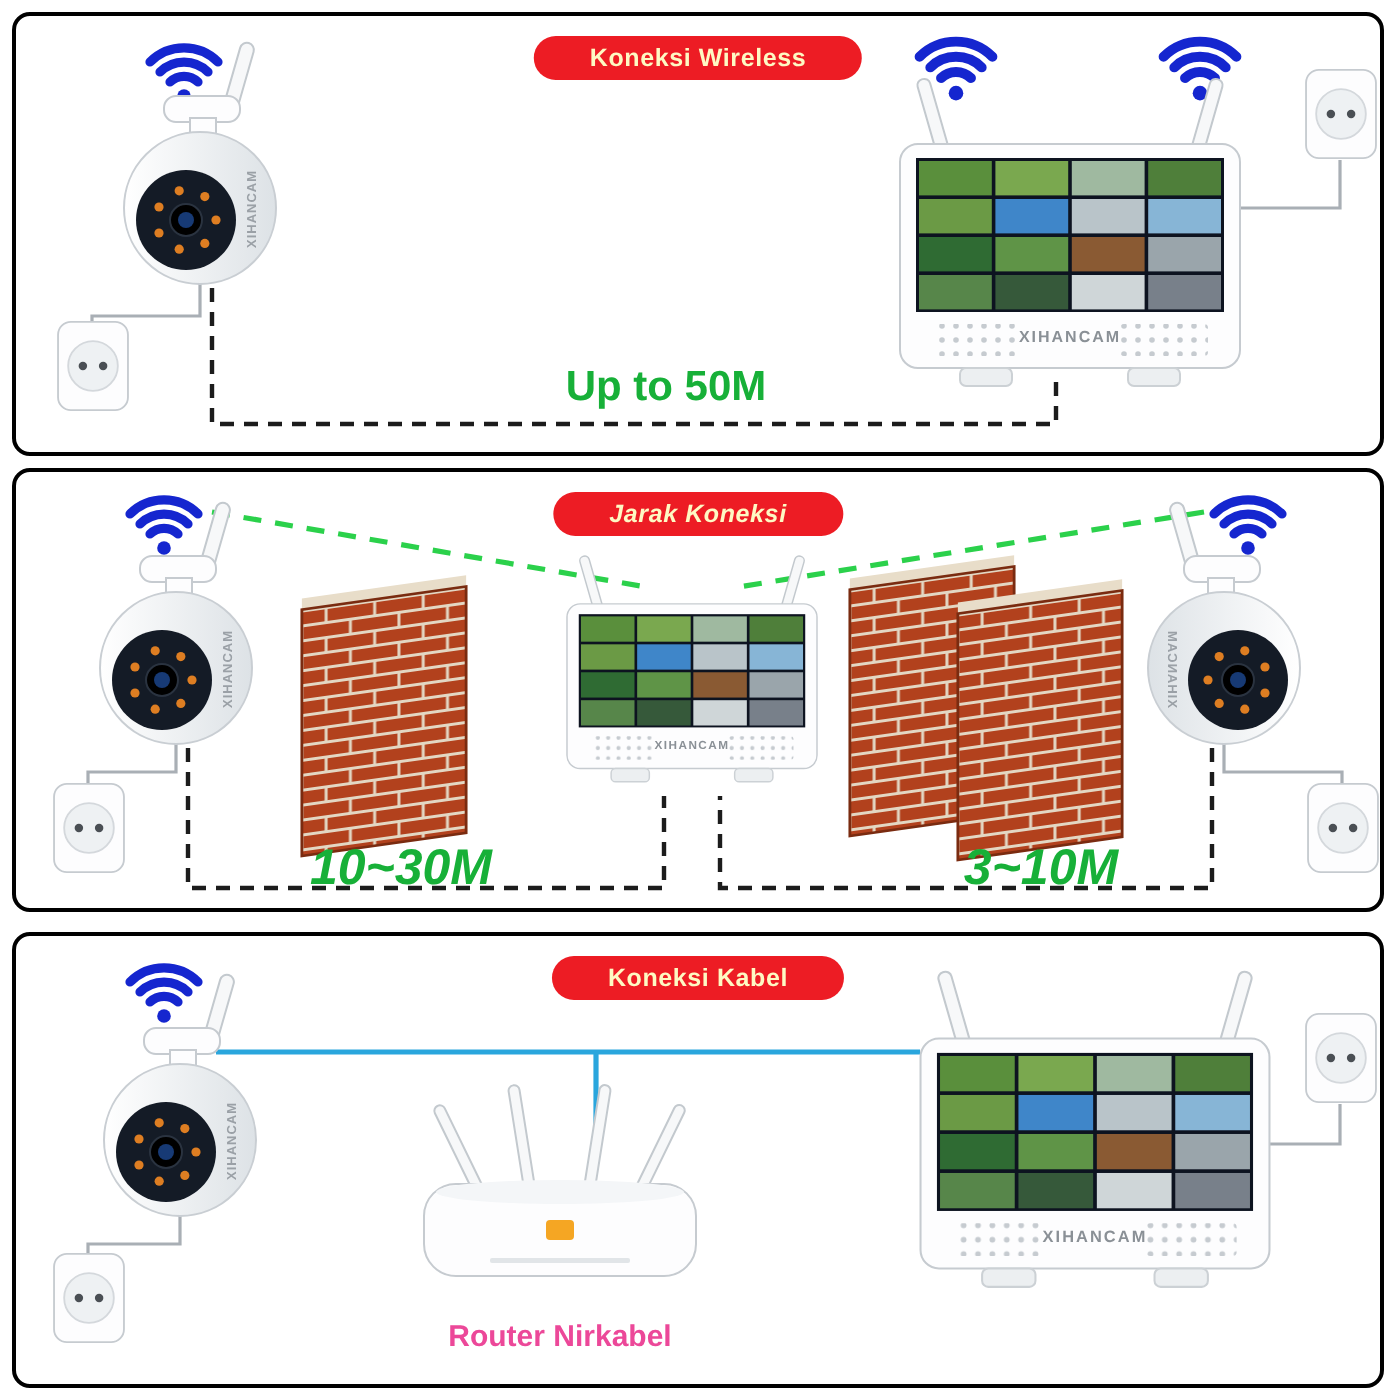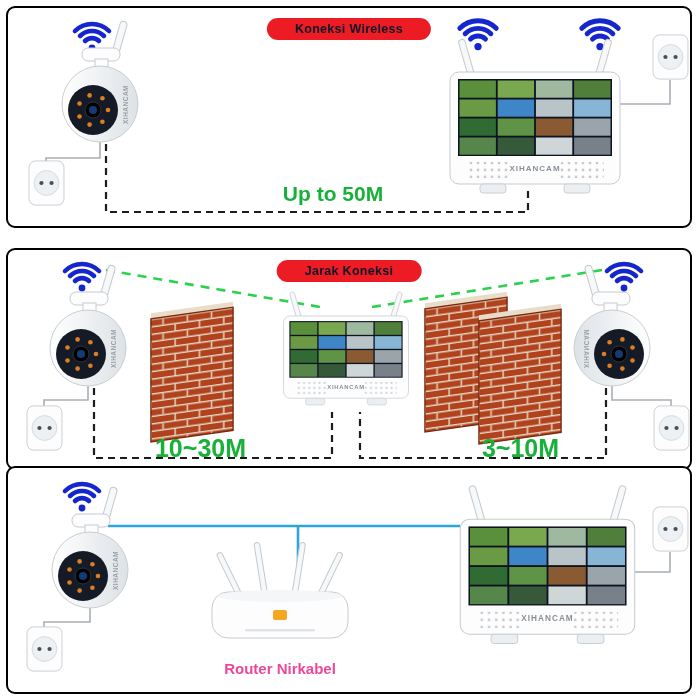--- a/index.html
+++ b/index.html
@@ -6,27 +6,27 @@
     --badge:#ed1c24; --distance-green:#17b038; --link-green:#2bd14b;
     --link-black:#1c1c1c; --cable-blue:#2aa6dd; --wifi-blue:#1526cf;
     --brick:#b2411d; --mortar:#e3d7c3; --panel-border:#000000;
   }
   html,body{margin:0;padding:0;background:#fff;}
   .canvas{position:relative;width:700px;height:700px;background:#fff;overflow:hidden;
           font-family:"Liberation Sans",sans-serif;}
   .panel{position:absolute;left:6px;width:682px;border:2px solid var(--panel-border);
          border-radius:9px;background:#fff;}
   #panel-wireless{top:6px;height:218px;}
-  #panel-range{top:248px;height:218px;}
+  #panel-range{top:234px;height:218px;font-style:italic;}
   #panel-cable{top:466px;height:224px;}
   .overlay{position:absolute;left:0;top:0;width:100%;height:100%;z-index:1;pointer-events:none;}
   .inst{position:absolute;z-index:2;overflow:visible;}
   .flip{transform:scaleX(-1);}
   .pill{position:absolute;left:50%;top:10px;transform:translateX(-50%);z-index:4;
-        background:var(--badge);color:#0f172a;font-weight:bold;font-size:12.5px;
+        background:var(--badge);color:#fef9c3;font-weight:bold;font-size:12.5px;
         padding:4px 28px;border-radius:13px;letter-spacing:.3px;white-space:nowrap;}
   .green-label{position:absolute;z-index:3;text-align:center;font-weight:bold;
         font-size:21px;color:var(--distance-green);}
   .green-label.small{font-size:25px;}
   .router-label{position:absolute;z-index:3;text-align:center;font-weight:bold;
         font-size:15px;color:#ec4899;}
   
   .antenna{fill:#f7f8f9;stroke:#c3c9ce;stroke-width:1;}
   .white-part{fill:#fdfdfe;stroke:#c6cbd0;stroke-width:1;}
   .foot{fill:#eceff1;stroke:#ccd1d5;stroke-width:1;}
@@ -224,20 +224,21 @@
     <div class="green-label small" style="left:440px;top:184px;width:145px">3~10M</div>
   </section>
 
   <section class="panel" id="panel-cable">
     <svg class="overlay" viewBox="0 0 682 224" preserveAspectRatio="none">
       <path class="wire" d="M82,140 L82,154 L36,154 L36,159"></path>
       <path class="wire" d="M662,84 L662,104 L627,104"></path>
       <path class="cable-blue" d="M100,58 L452,58"></path>
       <path class="cable-blue" d="M290,58 L290,110"></path>
     </svg>
+    <div class="pill">Koneksi Kabel</div>
     <svg class="inst" style="left:50px;top:4px" width="48" height="42" viewBox="0 0 48 42">
         <use href="#sym-wifi"></use>
       </svg>
     <svg class="inst" style="left:30px;top:16px" width="100" height="130" viewBox="0 0 100 130">
         <use href="#sym-camera"></use>
       </svg>
     <svg class="inst" style="left:18px;top:158px" width="37" height="46" viewBox="0 0 40 50">
         <use href="#sym-socket"></use>
       </svg>
     <svg class="inst" style="left:182px;top:66px" width="180" height="120" viewBox="0 0 180 120">

